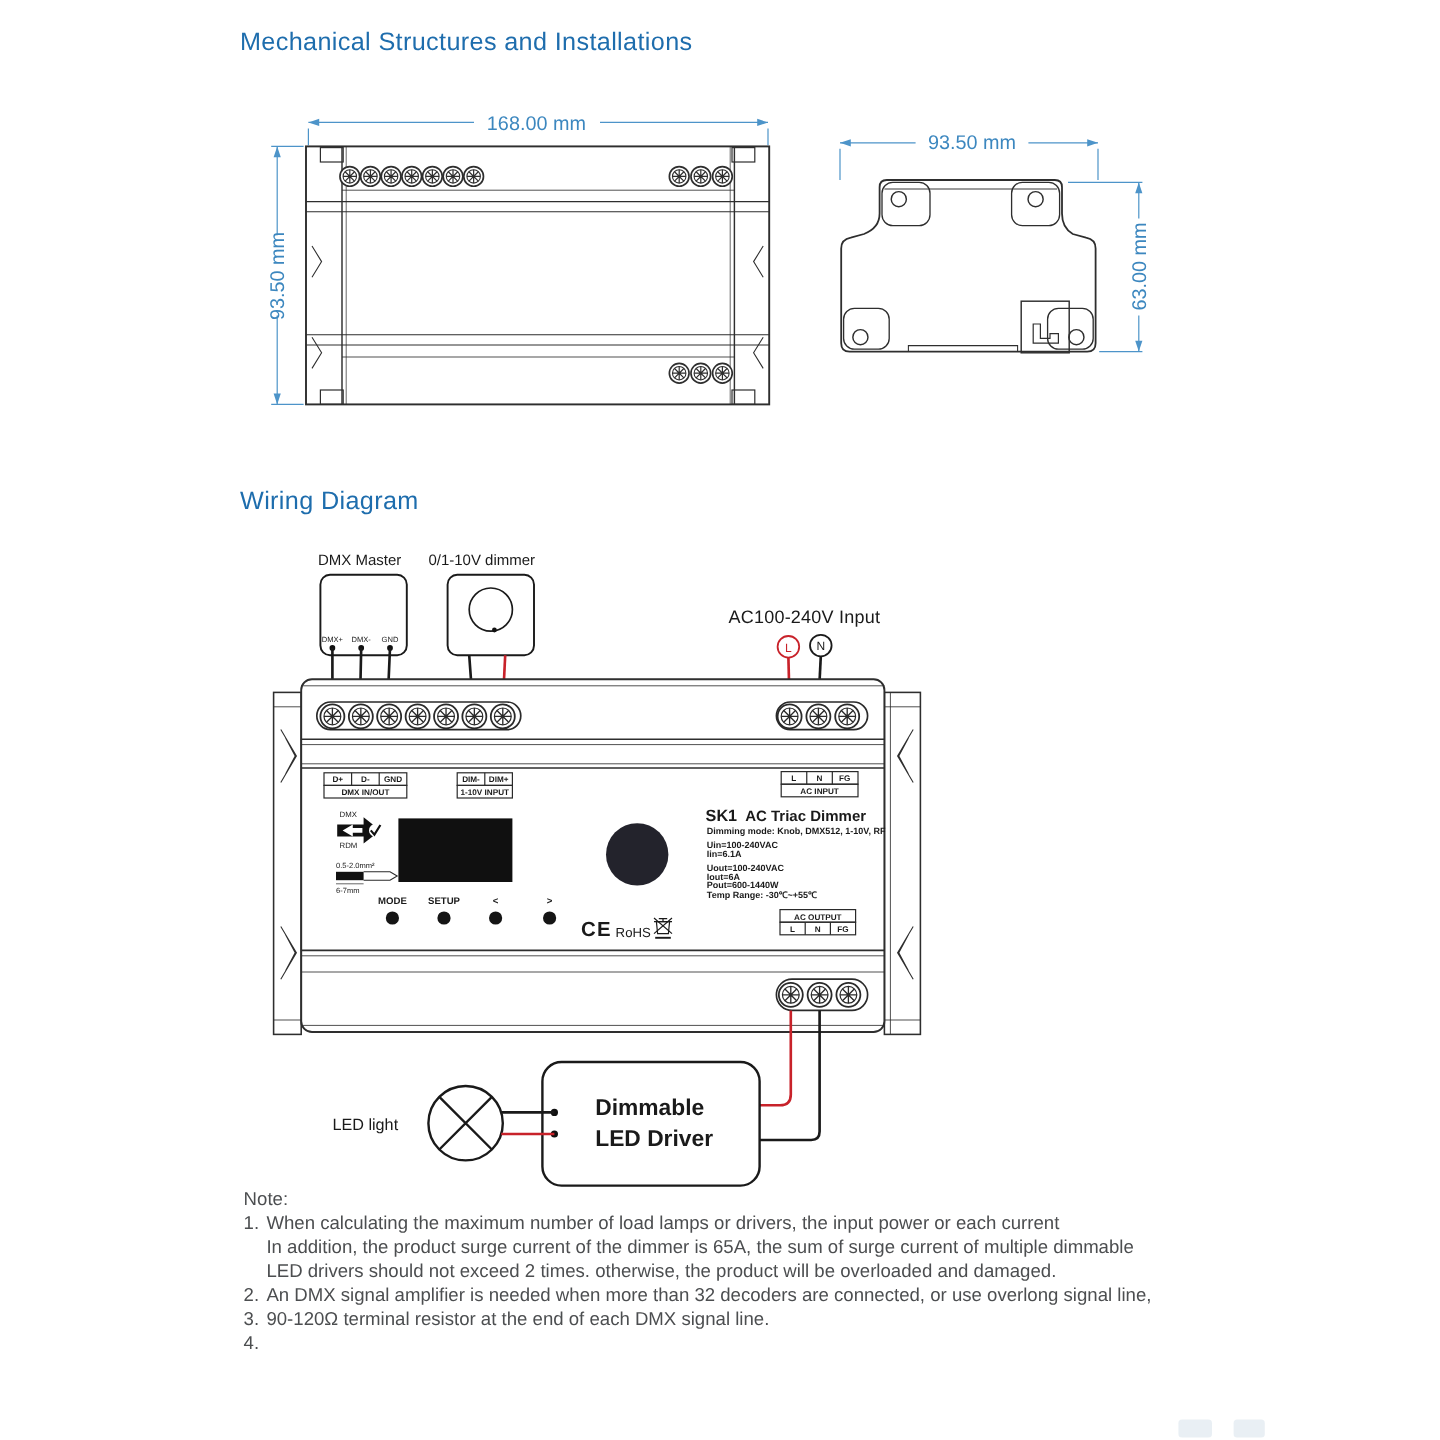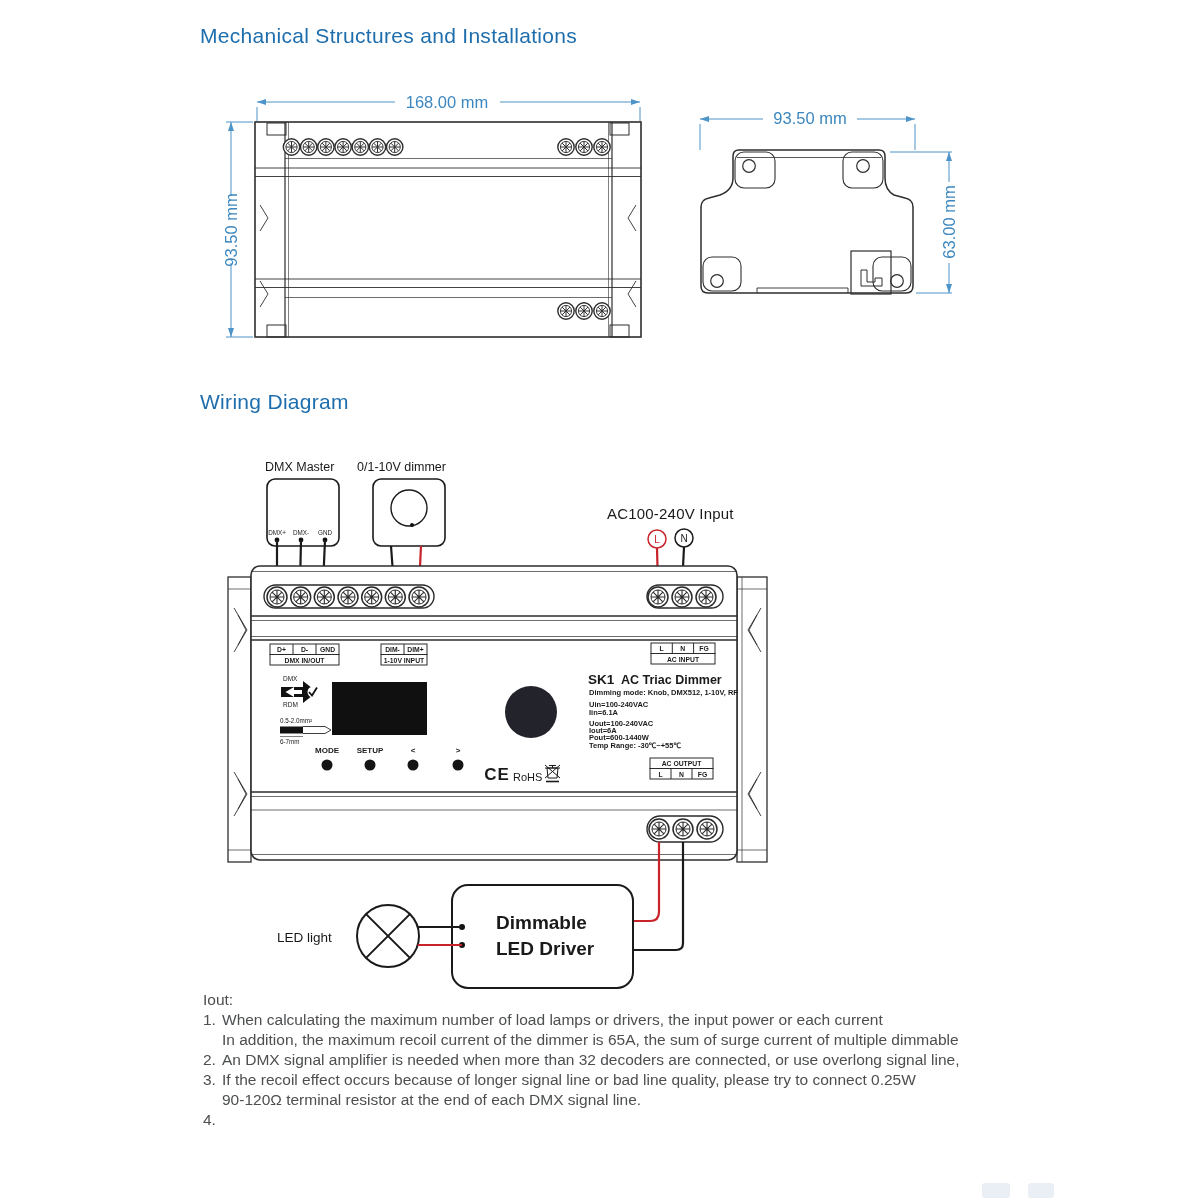--- a/index.html
+++ b/index.html
@@ -86,21 +86,21 @@
       <rect x="703" y="257" width="38" height="34" rx="9" stroke-width="1.1"></rect>
       <rect x="873" y="257" width="38" height="34" rx="9" stroke-width="1.1"></rect>
       <circle cx="717" cy="281" r="6.3" stroke-width="1.2"></circle>
       <circle cx="897" cy="281" r="6.3" stroke-width="1.2"></circle>
       <rect x="851" y="251" width="40" height="43" stroke-width="1.2"></rect>
       <path d="M861,270 V286 H882 V278 H875 V282 H867 V270 Z" stroke-width="1"></path>
       <path d="M757,293 V288 H848 V293" stroke-width="0.9"></path>
     </g>
   </svg>
 
-  <div class="abs sec-title" style="left:200px;top:390px;">Wiring Diagram</div>
+  <div class="abs sec-title" style="left:200px;top:406px;">Wiring Diagram</div>
 
   <svg class="abs" style="left:200px;top:450px;" width="810" height="555" viewBox="200 450 810 555">
     <defs>
       <g id="scrB">
         <circle r="10" fill="#fff" stroke="#2a2a2a" stroke-width="1.5"></circle>
         <circle r="7" fill="none" stroke="#2a2a2a" stroke-width="1"></circle>
         <path d="M0,-7 V7 M-7,0 H7 M-4.9,-4.9 L4.9,4.9 M-4.9,4.9 L4.9,-4.9" stroke="#2a2a2a" stroke-width="1.1" fill="none"></path>
       </g>
     </defs>
 
@@ -274,38 +274,38 @@
     <text x="277" y="942" font-size="13.5" fill="#1a1a1a">LED light</text>
     <g stroke="#1a1a1a" stroke-width="2" fill="none">
       <circle cx="388" cy="936" r="31"></circle>
       <path d="M366.1,914.1 L409.9,957.9 M409.9,914.1 L366.1,957.9"></path>
     </g>
     <path d="M417.7,927 H462" stroke="#1a1a1a" stroke-width="2.2"></path>
     <path d="M417.7,945 H462" stroke="#c8222a" stroke-width="2.2"></path>
   </svg>
 
   <div class="abs notes" style="left:203px;top:990px;width:780px;">
-    <div>Iout:</div>
+    <div>Note:</div>
     <div class="note-item">
       <div class="note-num">1.</div>
       <div class="note-lines">
         <div>When calculating the maximum number of load lamps or drivers, the input power or each current</div>
-        <div>In addition, the maximum recoil current of the dimmer is 65A, the sum of surge current of multiple dimmable</div>
+        <div>In addition, the product surge current of the dimmer is 65A, the sum of surge current of multiple dimmable</div>
+        <div>LED drivers should not exceed 2 times. otherwise, the product will be overloaded and damaged.</div>
       </div>
     </div>
     <div class="note-item">
       <div class="note-num">2.</div>
       <div class="note-lines">
         <div>An DMX signal amplifier is needed when more than 32 decoders are connected, or use overlong signal line,</div>
       </div>
     </div>
     <div class="note-item">
       <div class="note-num">3.</div>
       <div class="note-lines">
-        <div>If the recoil effect occurs because of longer signal line or bad line quality, please try to connect 0.25W</div>
         <div>90-120Ω terminal resistor at the end of each DMX signal line.</div>
       </div>
     </div>
     <div class="note-item">
       <div class="note-num">4.</div>
     </div>
   </div>
 
   <div class="abs faint" style="left:982px;top:1183px;width:28px;height:15px;"></div>
   <div class="abs faint" style="left:1028px;top:1183px;width:26px;height:15px;"></div>

